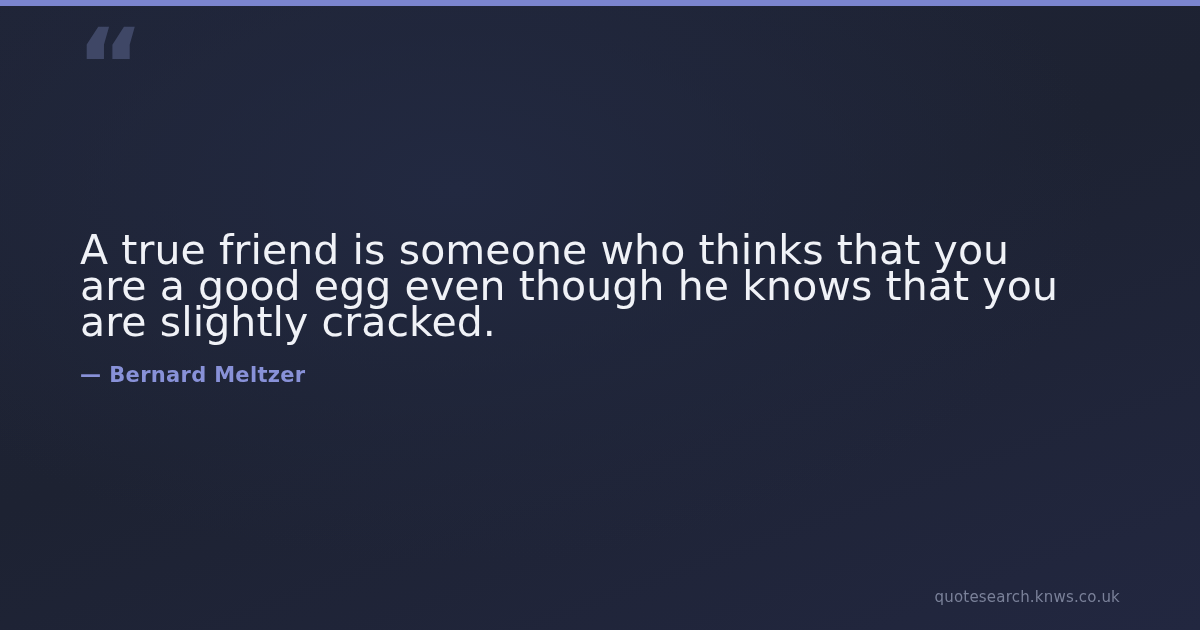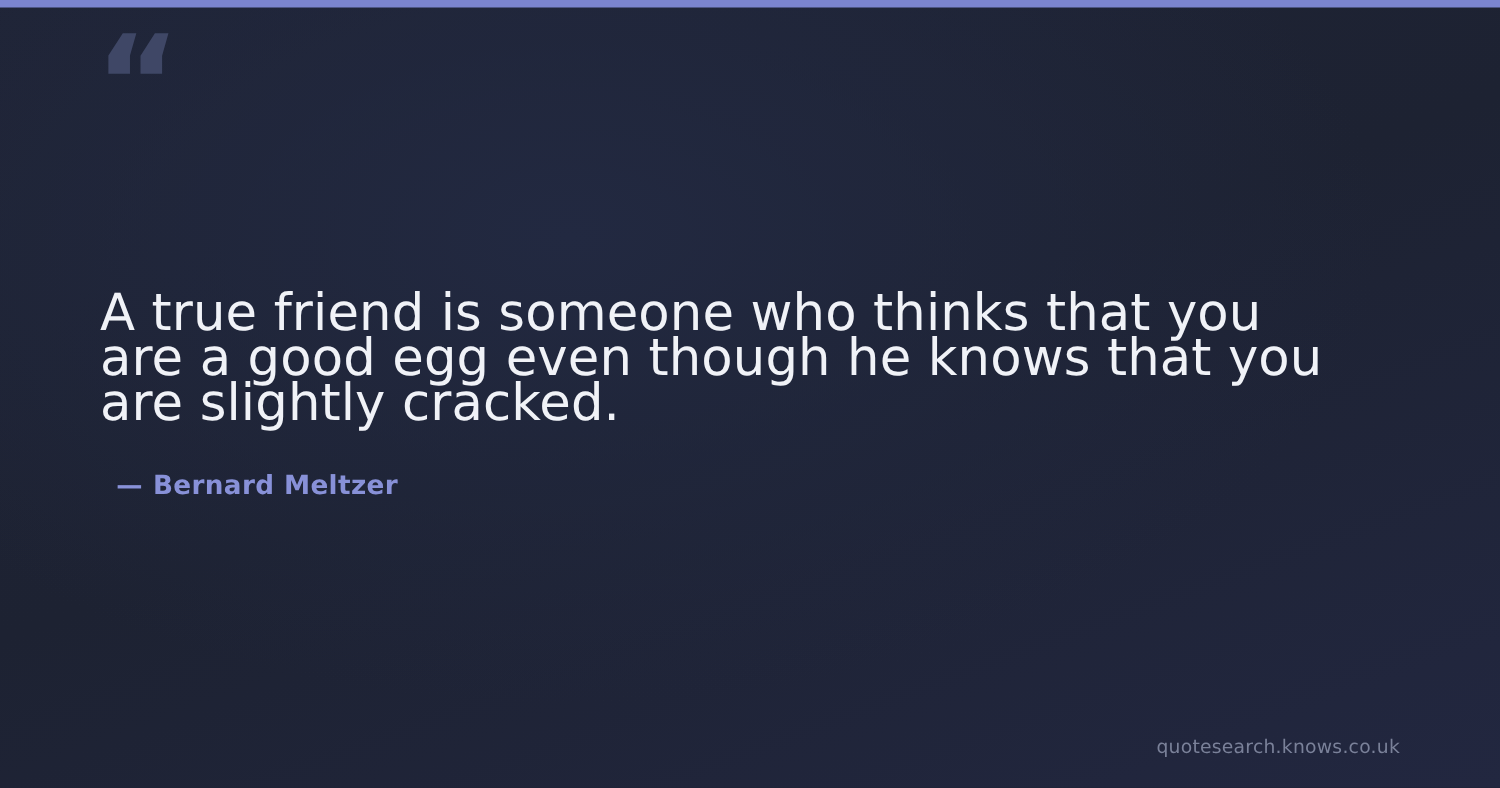--- a/index.html
+++ b/index.html
@@ -62,21 +62,21 @@
     margin: 0;
     font-size: 41px;
     font-weight: 400;
     line-height: 36px;
     color: #f0f2f7;
     letter-spacing: 0.1px;
     max-width: 990px;
   }
 
   .attribution {
-    margin: 13px;
+    margin: 0;
     padding-top: 22px;
     font-size: 21px;
     font-weight: 700;
     line-height: 26px;
     color: #8891d8;
     letter-spacing: 0.3px;
     white-space: nowrap;
   }
 
   .attribution .dash {
@@ -107,15 +107,15 @@
   <div class="quote-mark">“</div>
 
   <div class="content">
     <p class="quote-text">A true friend is someone who thinks that you are a good egg even though he knows that you are slightly cracked.</p>
 
     <p class="attribution">
       <span class="dash">—</span><span>Bernard Meltzer</span>
     </p>
   </div>
 
-  <div class="watermark">quotesearch.knows.co.uk</div>
+  <div class="watermark">quotesearch.knws.co.uk</div>
 
 </div>
 
 </body></html>

